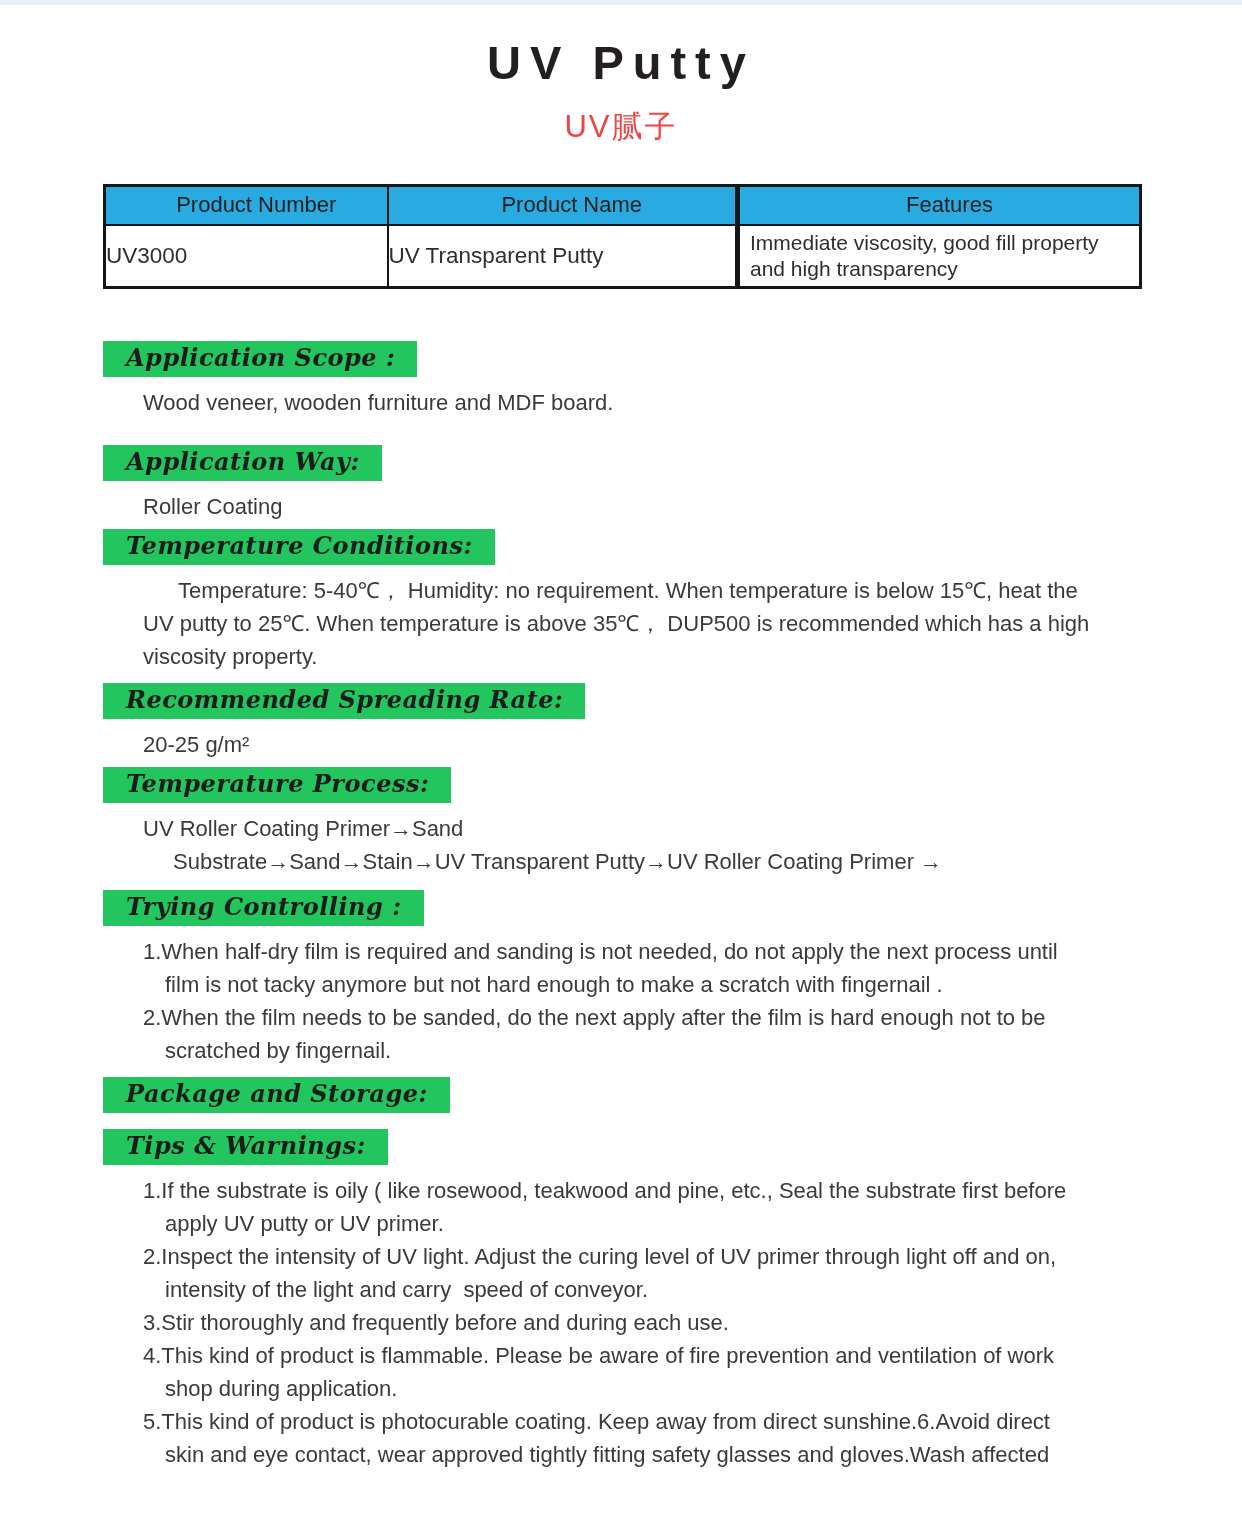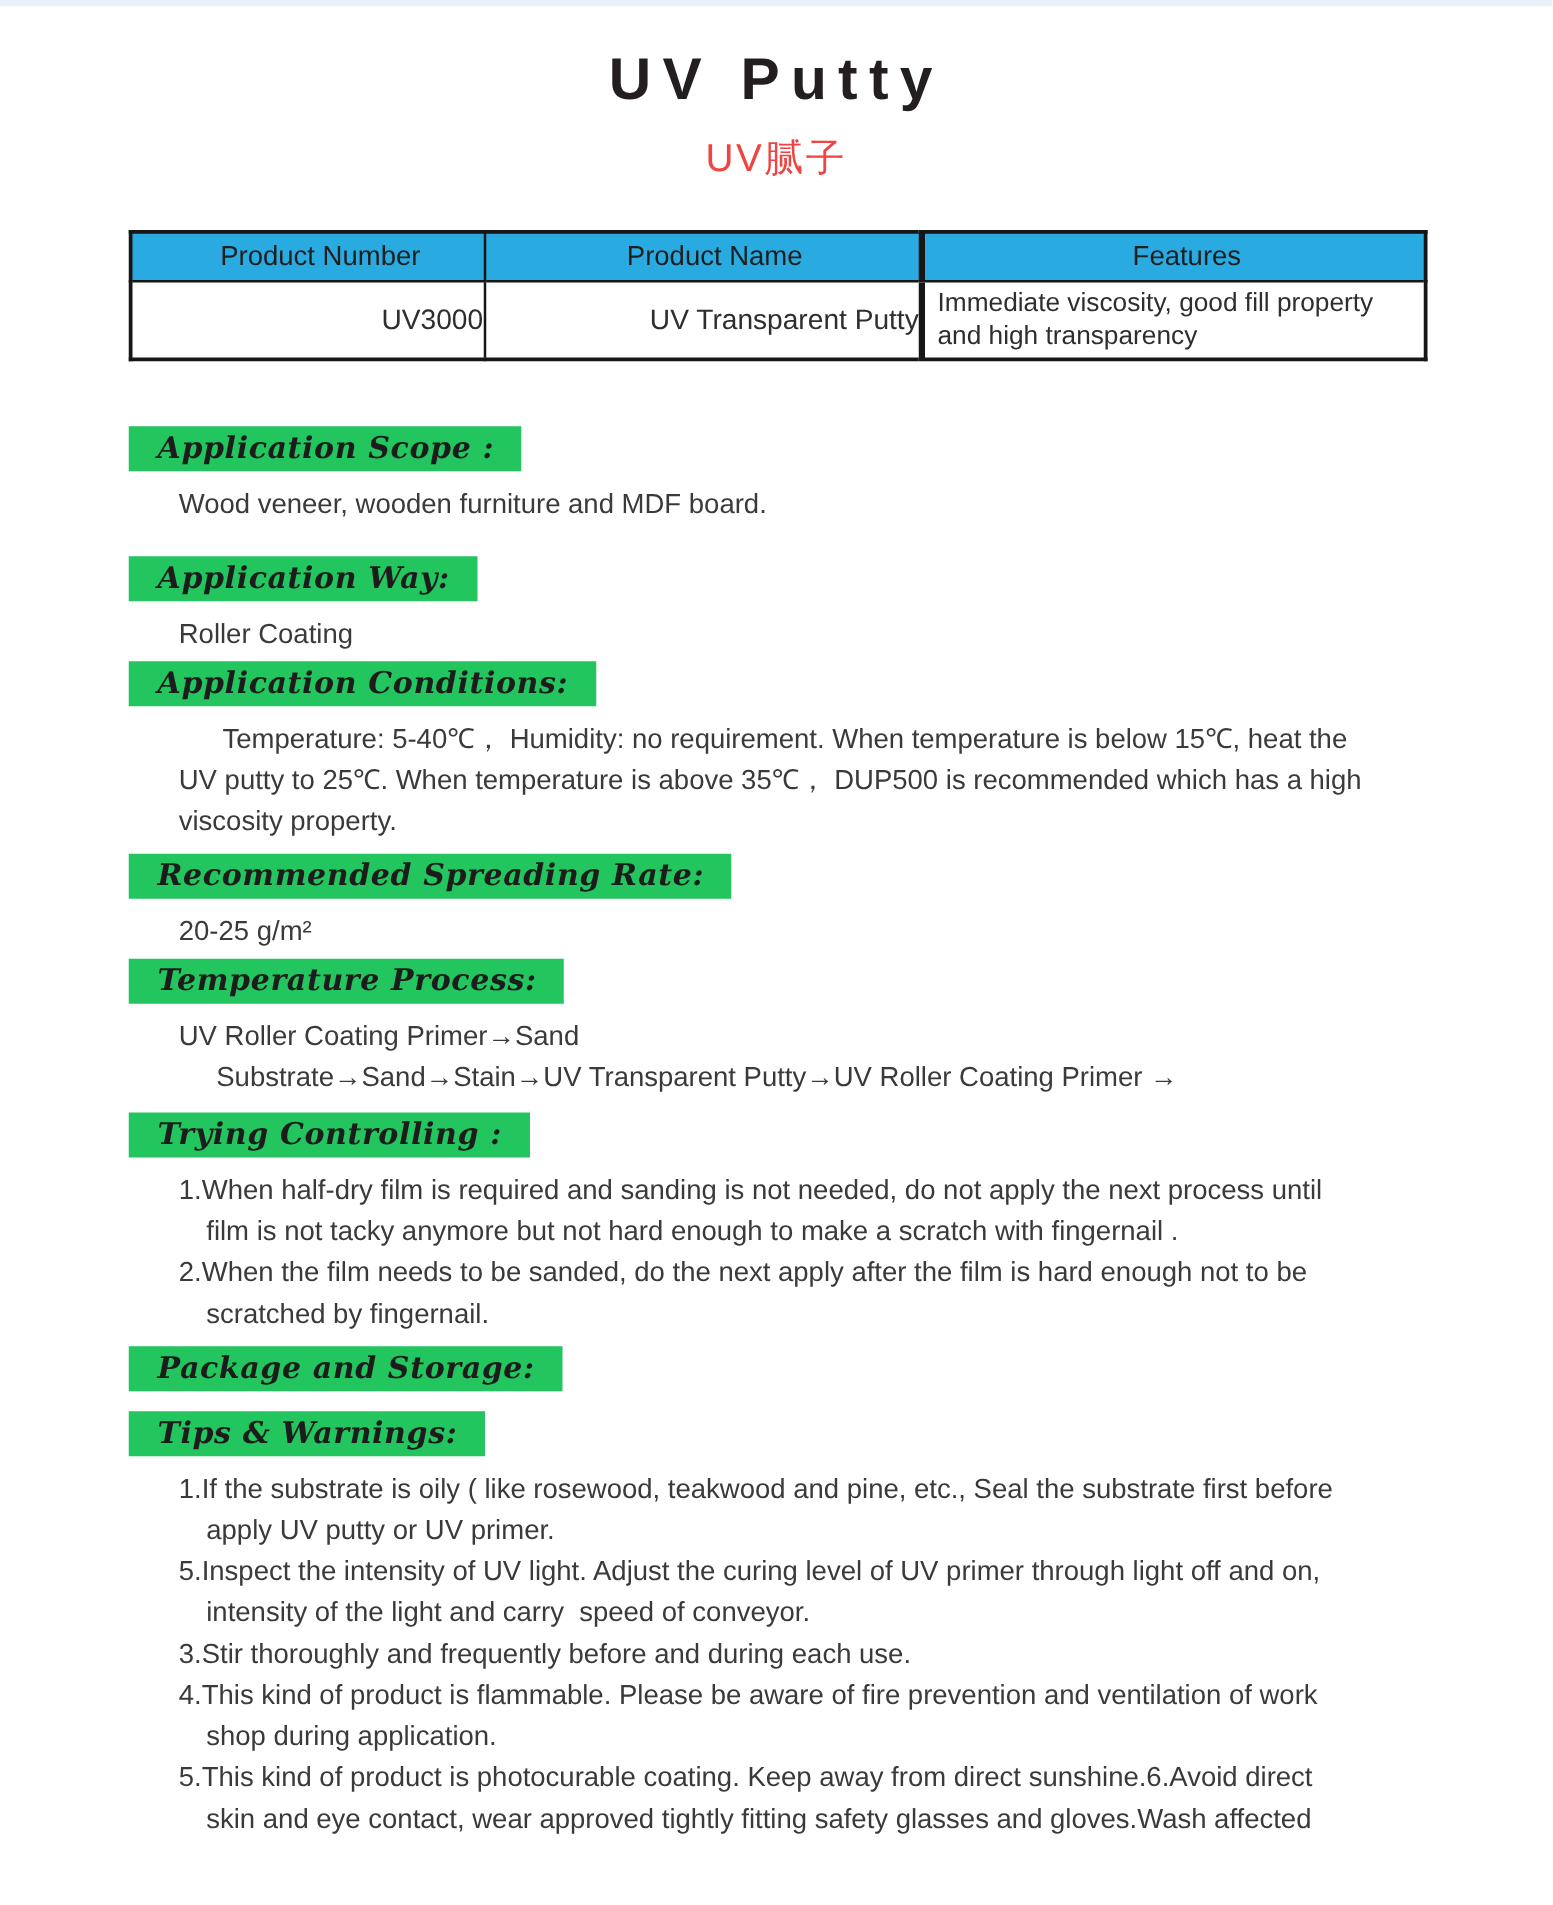--- a/index.html
+++ b/index.html
@@ -48,21 +48,21 @@
     height:39px;
     border:2px solid #161616;
     text-align:center;
     padding-left:20px;
   }
   .product-table td {
     font-size:22.5px;
     color:#2e2e2e;
     height:54px;
     border:2px solid #161616;
-    text-align:right;
+    text-align:left;
     background:#ffffff;
   }
   .product-table th.features, .product-table td.features { border-left:5px solid #161616; }
   .product-table td.features {
     text-align:left;
     font-size:21px;
     line-height:26px;
     padding:4px 8px 4px 10px;
   }
 
@@ -143,21 +143,21 @@
   </section>
 
   <section class="mt-20">
     <div class="sec-heading">Application Way:</div>
     <div class="sec-body">
       <div class="line">Roller Coating</div>
     </div>
   </section>
 
   <section class="mt-6">
-    <div class="sec-heading">Application Conditions:</div>
+    <div class="sec-heading">Temperature Conditions:</div>
     <div class="sec-body">
       <div class="line ind-35">Temperature: 5-40℃， Humidity: no requirement. When temperature is below 15℃, heat the</div>
       <div class="line">UV putty to 25℃. When temperature is above 35℃， DUP500 is recommended which has a high</div>
       <div class="line">viscosity property.</div>
     </div>
   </section>
 
   <section class="mt-10">
     <div class="sec-heading">Recommended Spreading Rate:</div>
     <div class="sec-body">
@@ -185,21 +185,21 @@
 
   <section class="mt-10">
     <div class="sec-heading">Package and Storage:</div>
   </section>
 
   <section class="mt-16">
     <div class="sec-heading">Tips &amp; Warnings:</div>
     <div class="sec-body">
       <div class="line">1.If the substrate is oily ( like rosewood, teakwood and pine, etc., Seal the substrate first before</div>
       <div class="line ind-22">apply UV putty or UV primer.</div>
-      <div class="line">5.Inspect the intensity of UV light. Adjust the curing level of UV primer through light off and on,</div>
+      <div class="line">2.Inspect the intensity of UV light. Adjust the curing level of UV primer through light off and on,</div>
       <div class="line ind-22">intensity of the light and carry  speed of conveyor.</div>
       <div class="line">3.Stir thoroughly and frequently before and during each use.</div>
       <div class="line">4.This kind of product is flammable. Please be aware of fire prevention and ventilation of work</div>
       <div class="line ind-22">shop during application.</div>
       <div class="line">5.This kind of product is photocurable coating. Keep away from direct sunshine.6.Avoid direct</div>
       <div class="line ind-22">skin and eye contact, wear approved tightly fitting safety glasses and gloves.Wash affected</div>
 
     </div>
   </section>
 

